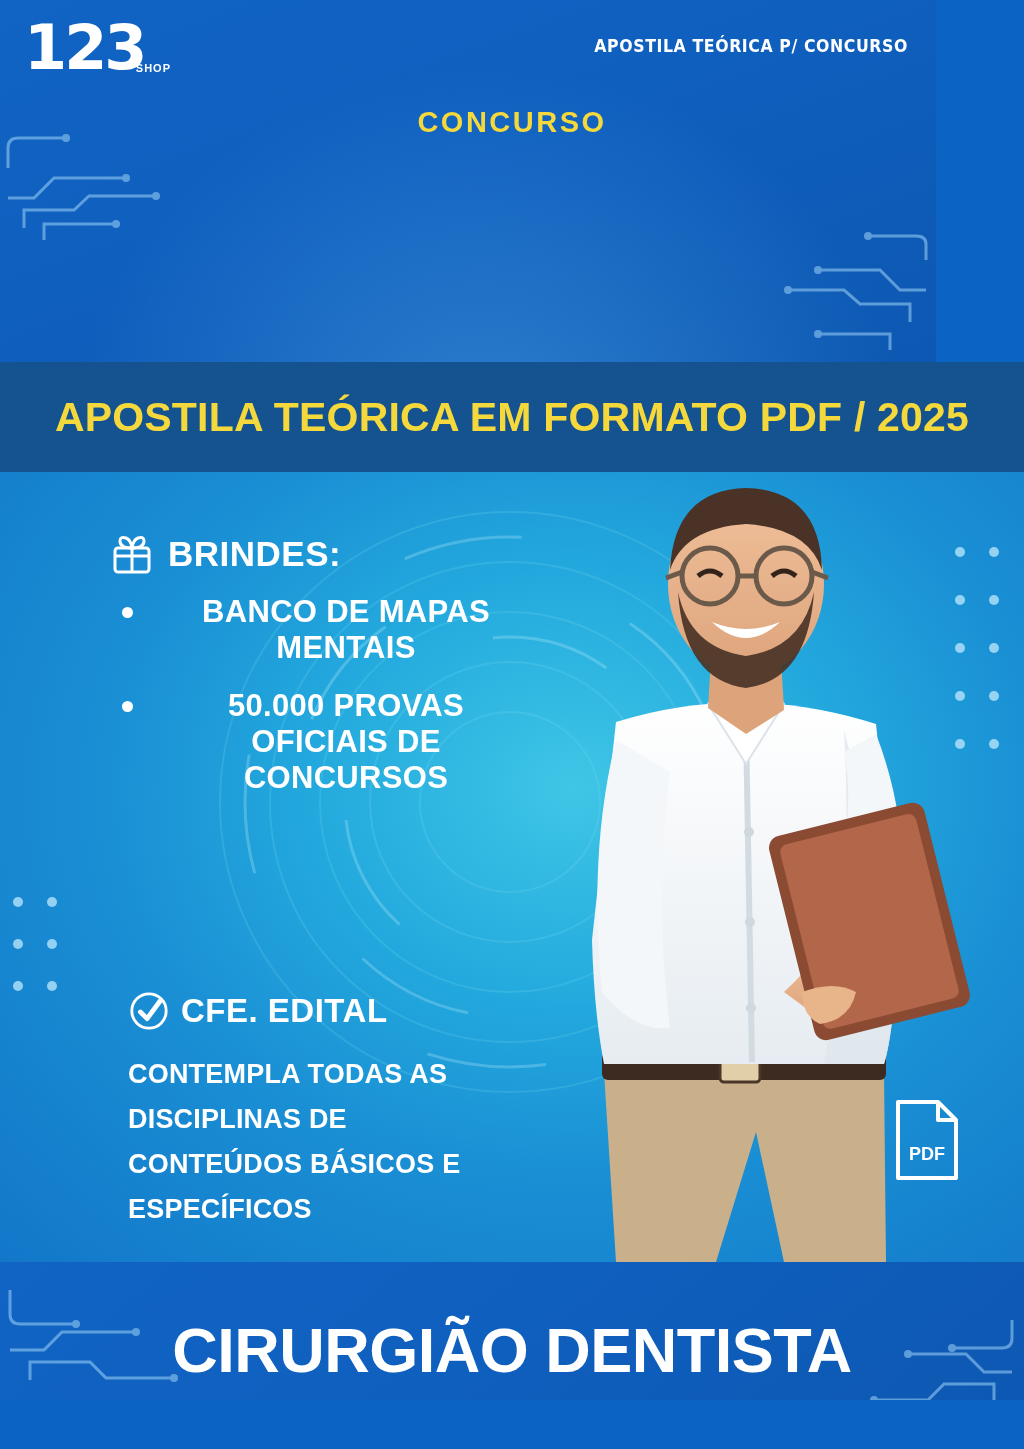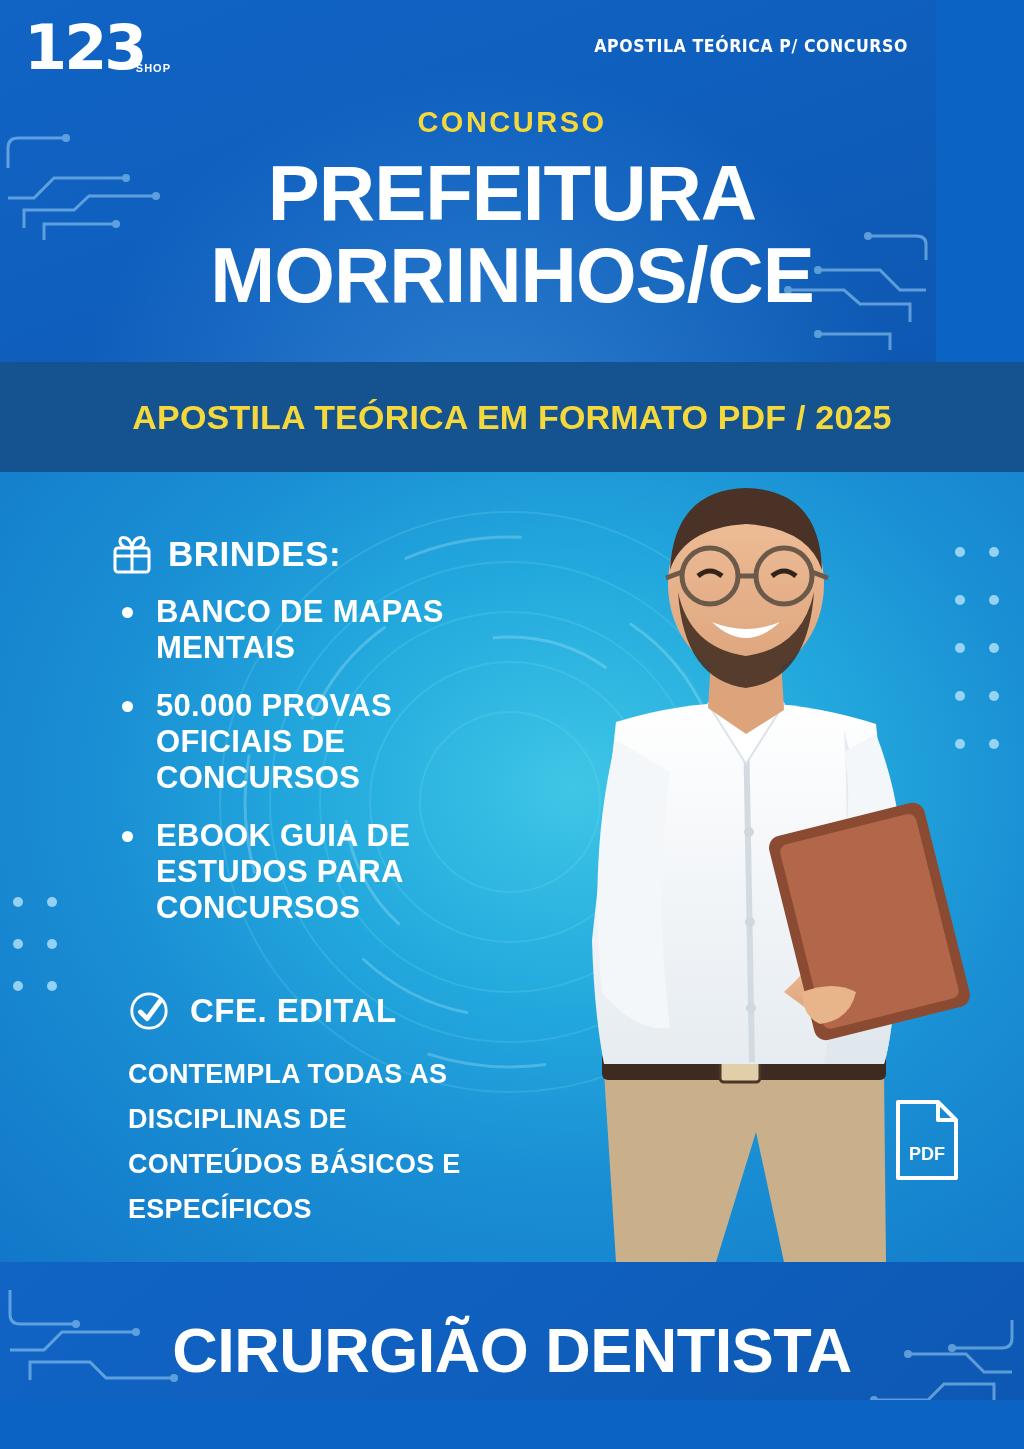--- a/index.html
+++ b/index.html
@@ -107,21 +107,21 @@
     top: 362px; left: 0;
     width: 1024px; height: 110px;
     background: #14538f;
     display: flex;
     align-items: center;
     justify-content: center;
     z-index: 6;
   }
   .band .band-text {
     color: #f5d83b;
-    font-size: 34px;
+    font-size: 41px;
     font-weight: 800;
     letter-spacing: .2px;
     text-align: center;
   }
 
   
   .body-area {
     position: absolute;
     top: 472px; left: 0;
     width: 1024px; height: 790px;
@@ -138,20 +138,21 @@
   .dots-left, .dots-right {
     position: absolute;
     pointer-events: none;
   }
 
   .brindes-block {
     position: absolute;
     left: 110px; top: 60px;
     width: 470px;
     z-index: 4;
+    text-align: center;
   }
   .brindes-head {
     display: flex;
     align-items: center;
     gap: 14px;
     margin-bottom: 18px;
   }
   .brindes-head .gift-icon { width: 44px; height: 44px; display: block; }
   .brindes-head .brindes-text {
     color: #ffffff;
@@ -182,21 +183,21 @@
 
   .edital-block {
     position: absolute;
     left: 128px; top: 518px;
     width: 420px;
     z-index: 4;
   }
   .edital-head {
     display: flex;
     align-items: center;
-    gap: 20px;
+    gap: 11px;
     margin-bottom: 20px;
   }
   .edital-head .check-icon { width: 42px; height: 42px; display: block; }
   .edital-head .edital-text {
     color: #ffffff;
     font-size: 33px;
     font-weight: 800;
     letter-spacing: .5px;
   }
   .edital-desc {
@@ -282,24 +283,20 @@
       <g fill="#9fd4f7">
         <circle cx="88" cy="6" r="4"></circle>
           <circle cx="38" cy="40" r="4"></circle>
         <circle cx="8" cy="60" r="4"></circle>
           <circle cx="38" cy="104" r="4"></circle>
       </g>
     </svg>
 
     <div class="concurso-label">CONCURSO</div>
 
-    <div class="title-main">
-      <span>PREFEITURA</span>
-      <span class="line2">MORRINHOS/CE</span>
-    </div>
   </div>
 
   <div class="band">
     <div class="band-text">APOSTILA TEÓRICA EM FORMATO PDF / 2025</div>
   </div>
 
   <div class="body-area">
 
     <svg class="rings" viewBox="0 0 620 620">
       <g fill="none" stroke="#7fe0f2" stroke-opacity=".35" stroke-width="2">
@@ -414,21 +411,20 @@
             <line x1="5" y1="24" x2="39" y2="24"></line>
             <path d="M22 16 Q10 16 10 9 Q10 4 16 6 Q21 8 22 16 Z"></path>
             <path d="M22 16 Q34 16 34 9 Q34 4 28 6 Q23 8 22 16 Z"></path>
           </g>
         </svg>
         <span class="brindes-text">BRINDES:</span>
       </div>
       <ul class="brindes-list">
         <li>BANCO DE MAPAS MENTAIS</li>
         <li>50.000 PROVAS OFICIAIS DE CONCURSOS</li>
-        <li>EBOOK GUIA DE ESTUDOS PARA CONCURSOS</li>
       </ul>
     </div>
 
     <div class="edital-block">
       <div class="edital-head">
         <svg class="check-icon" viewBox="0 0 44 44">
           <circle cx="22" cy="22" r="18" fill="none" stroke="#ffffff" stroke-width="3"></circle>
           <path d="M13 23 L20 30 L34 11" fill="none" stroke="#ffffff" stroke-width="5" stroke-linecap="round" stroke-linejoin="round"></path>
         </svg>
         <span class="edital-text">CFE. EDITAL</span>

